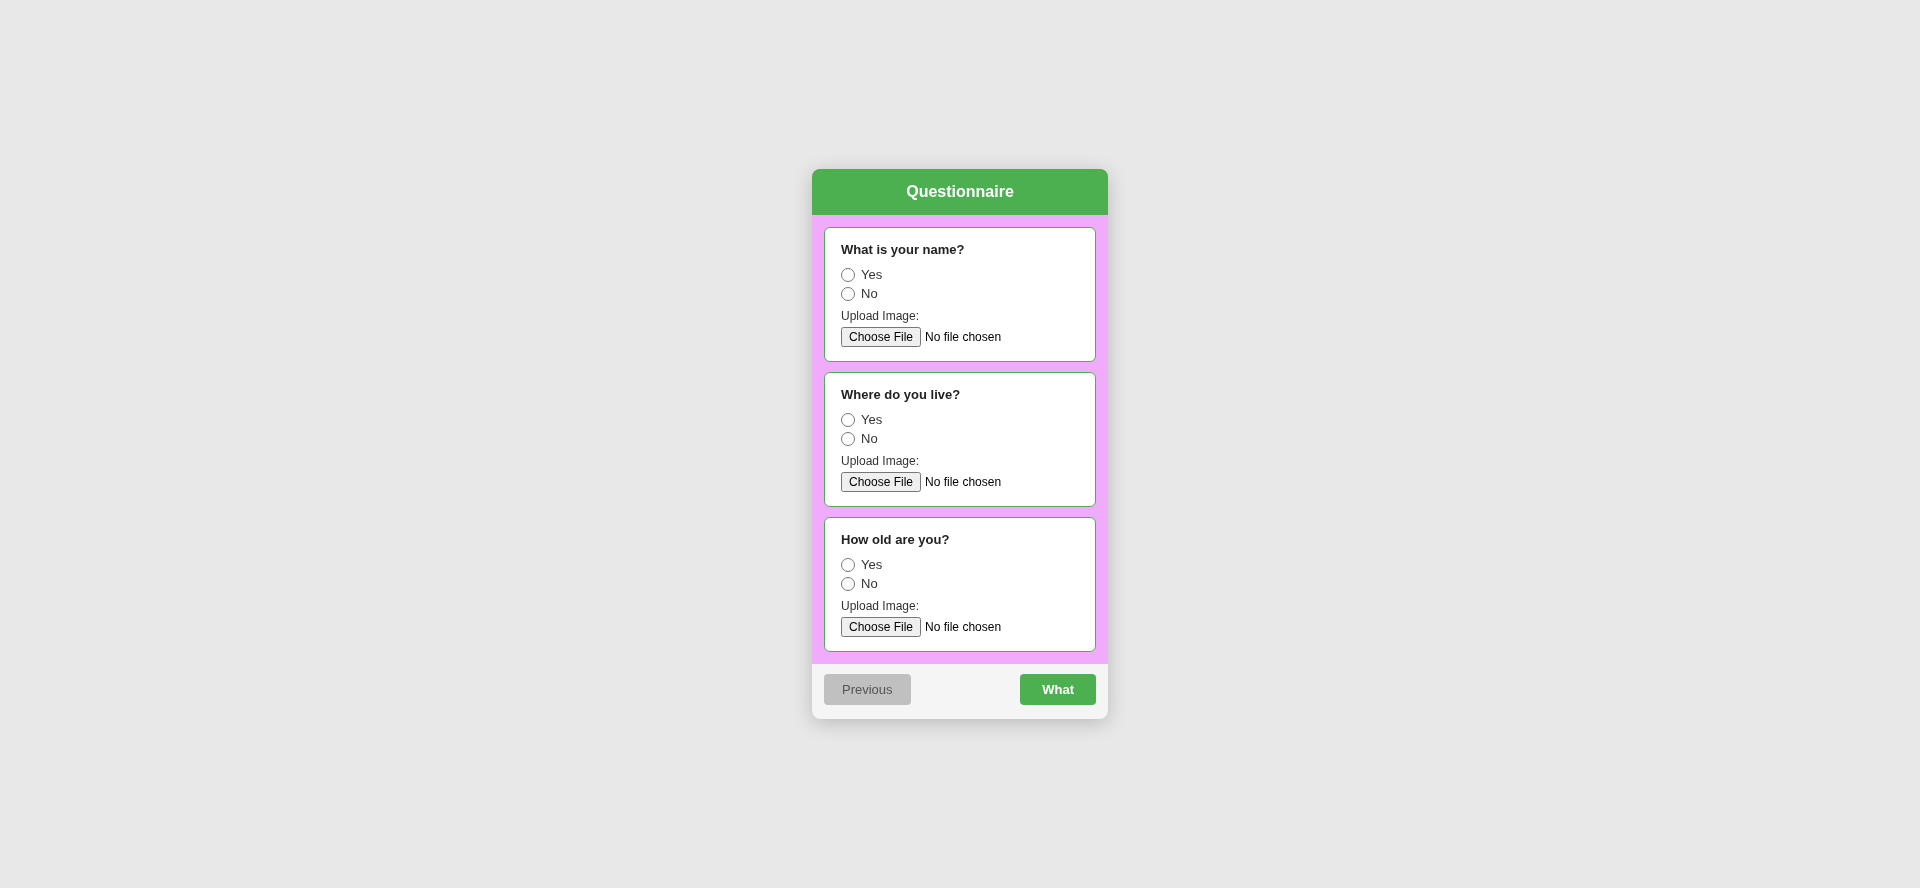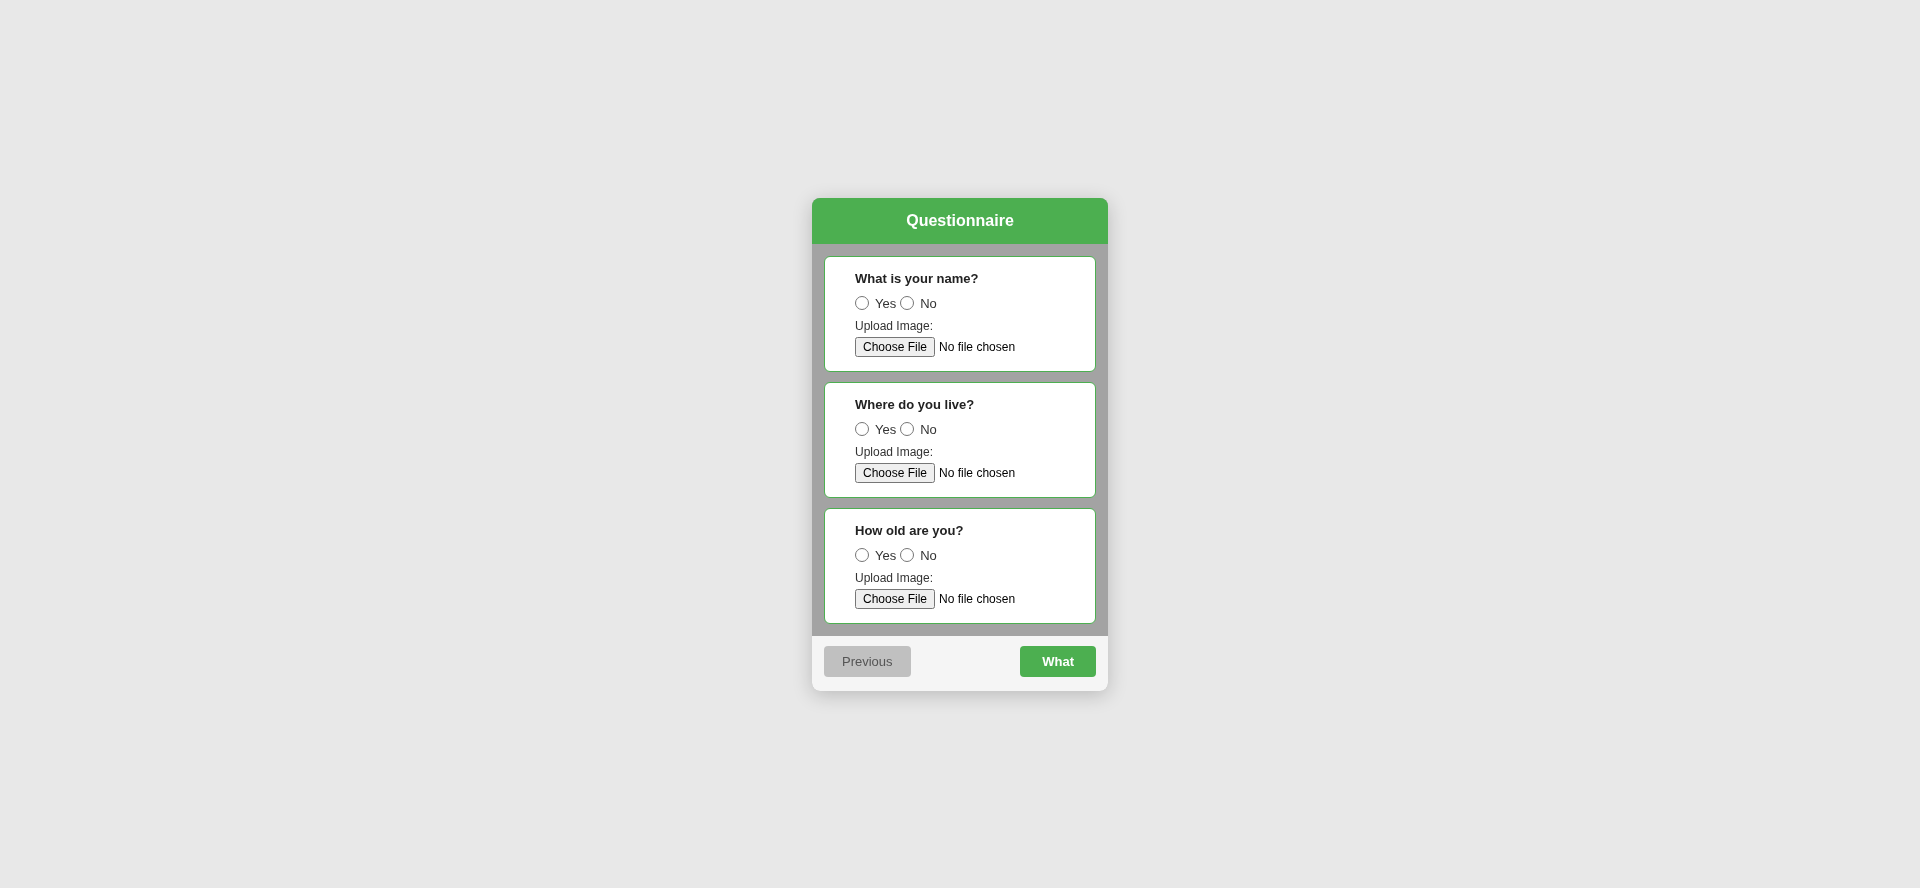--- a/index.html
+++ b/index.html
@@ -13,21 +13,21 @@
       height: 888px;
       background-color: #e8e8e8;
       display: flex;
       align-items: center;
       justify-content: center;
       font-family: Arial, sans-serif;
     }
 
     .modal {
       width: 296px;
-      background: #a3a3a3;
+      background: #f0abfc;
       border-radius: 8px;
       box-shadow: 0 4px 20px rgba(0,0,0,0.2);
       overflow: hidden;
     }
 
     .modal-header {
       background-color: #4caf50;
       padding: 14px 20px;
       text-align: center;
     }
@@ -42,33 +42,33 @@
       padding: 12px;
       display: flex;
       flex-direction: column;
       gap: 10px;
     }
 
     .question-card {
       background: white;
       border: 1px solid #4caf50;
       border-radius: 6px;
-      padding: 14px 30px;
+      padding: 14px 16px;
     }
 
     .question-title {
       font-size: 13px;
       font-weight: 600;
       color: #222;
       margin-bottom: 10px;
     }
 
     .radio-group {
       display: flex;
-      flex-direction: row;
+      flex-direction: column;
       gap: 4px;
       margin-bottom: 8px;
     }
 
     .radio-label {
       display: flex;
       align-items: center;
       gap: 6px;
       font-size: 13px;
       color: #333;

